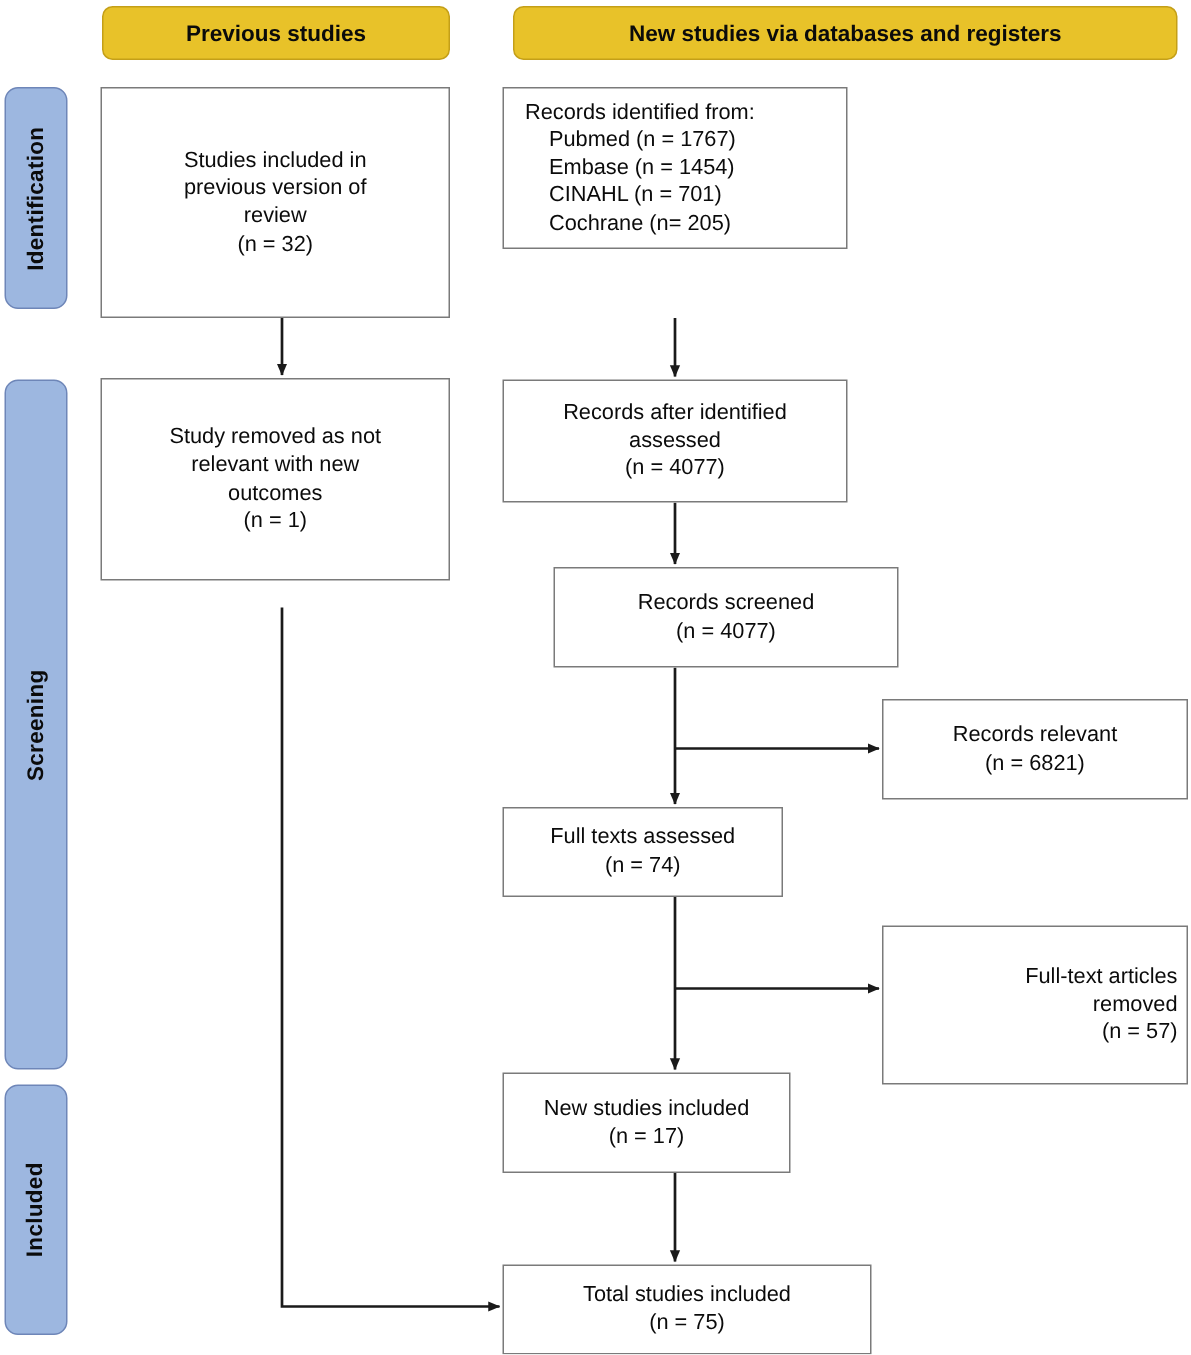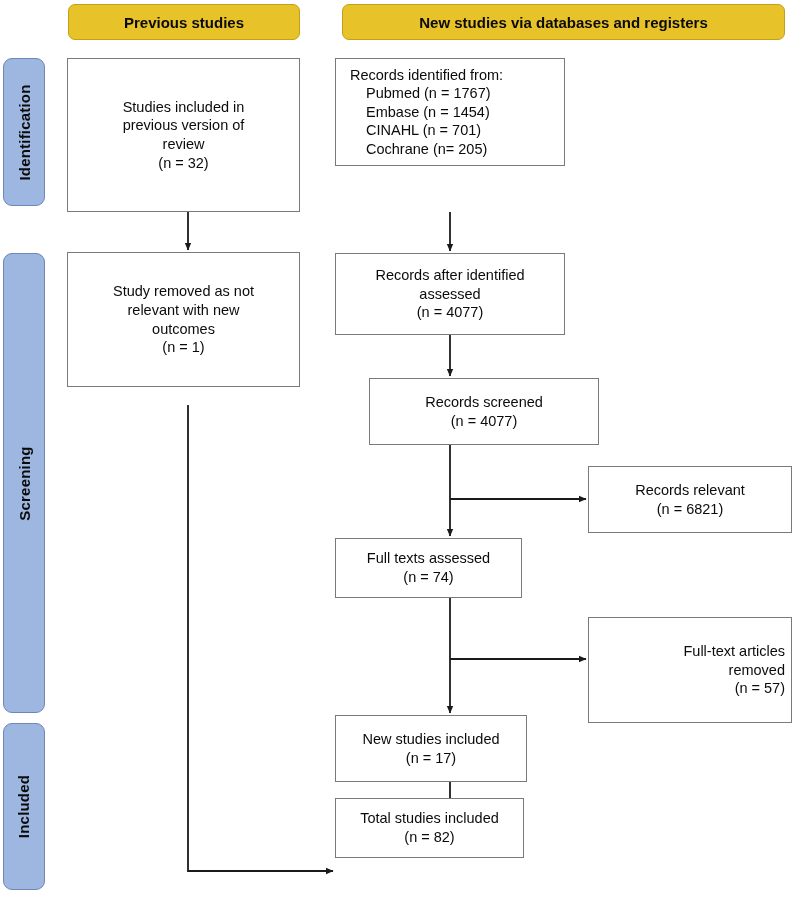--- a/index.html
+++ b/index.html
@@ -178,18 +178,18 @@
     <span class="line">Full-text articles</span>
     <span class="line">removed</span>
     <span class="line">(n = 57)</span>
   </div>
 
   <div class="flow-box" style="left:335px; top:715px; width:192px; height:67px;">
     <span class="line">New studies included</span>
     <span class="line">(n = 17)</span>
   </div>
 
-  <div class="flow-box" style="left:335px; top:798px; width:189px; height:60px;">
+  <div class="flow-box" style="left:335px; top:843px; width:246px; height:60px;">
     <span class="line">Total studies included</span>
-    <span class="line">(n = 82)</span>
+    <span class="line">(n = 75)</span>
   </div>
 
 </div>
 
 </body></html>

